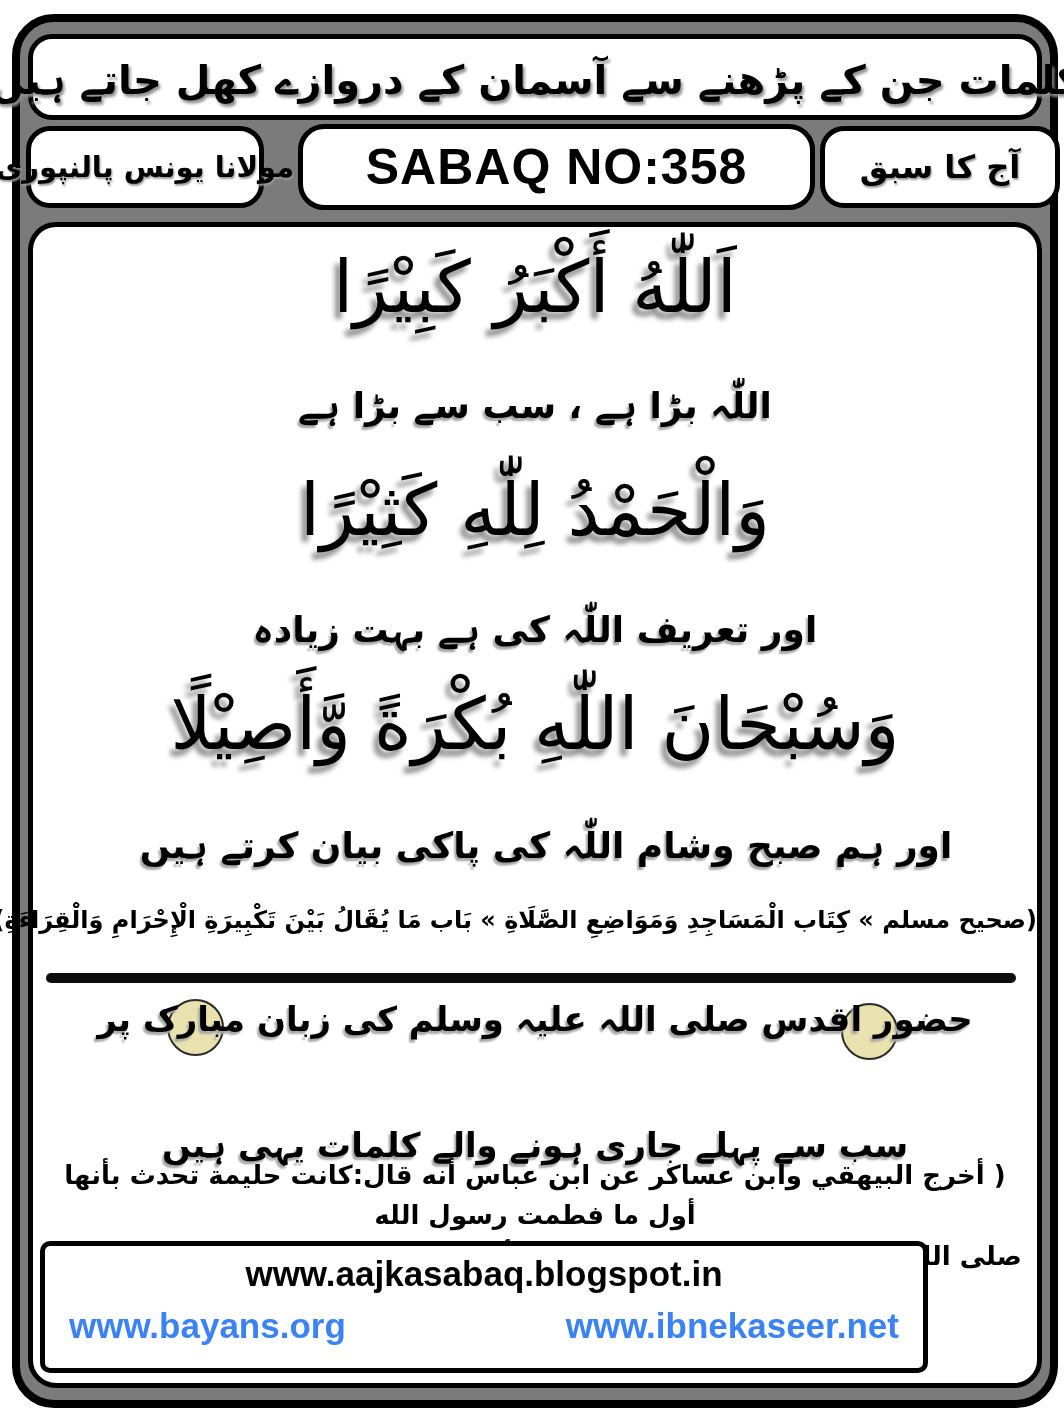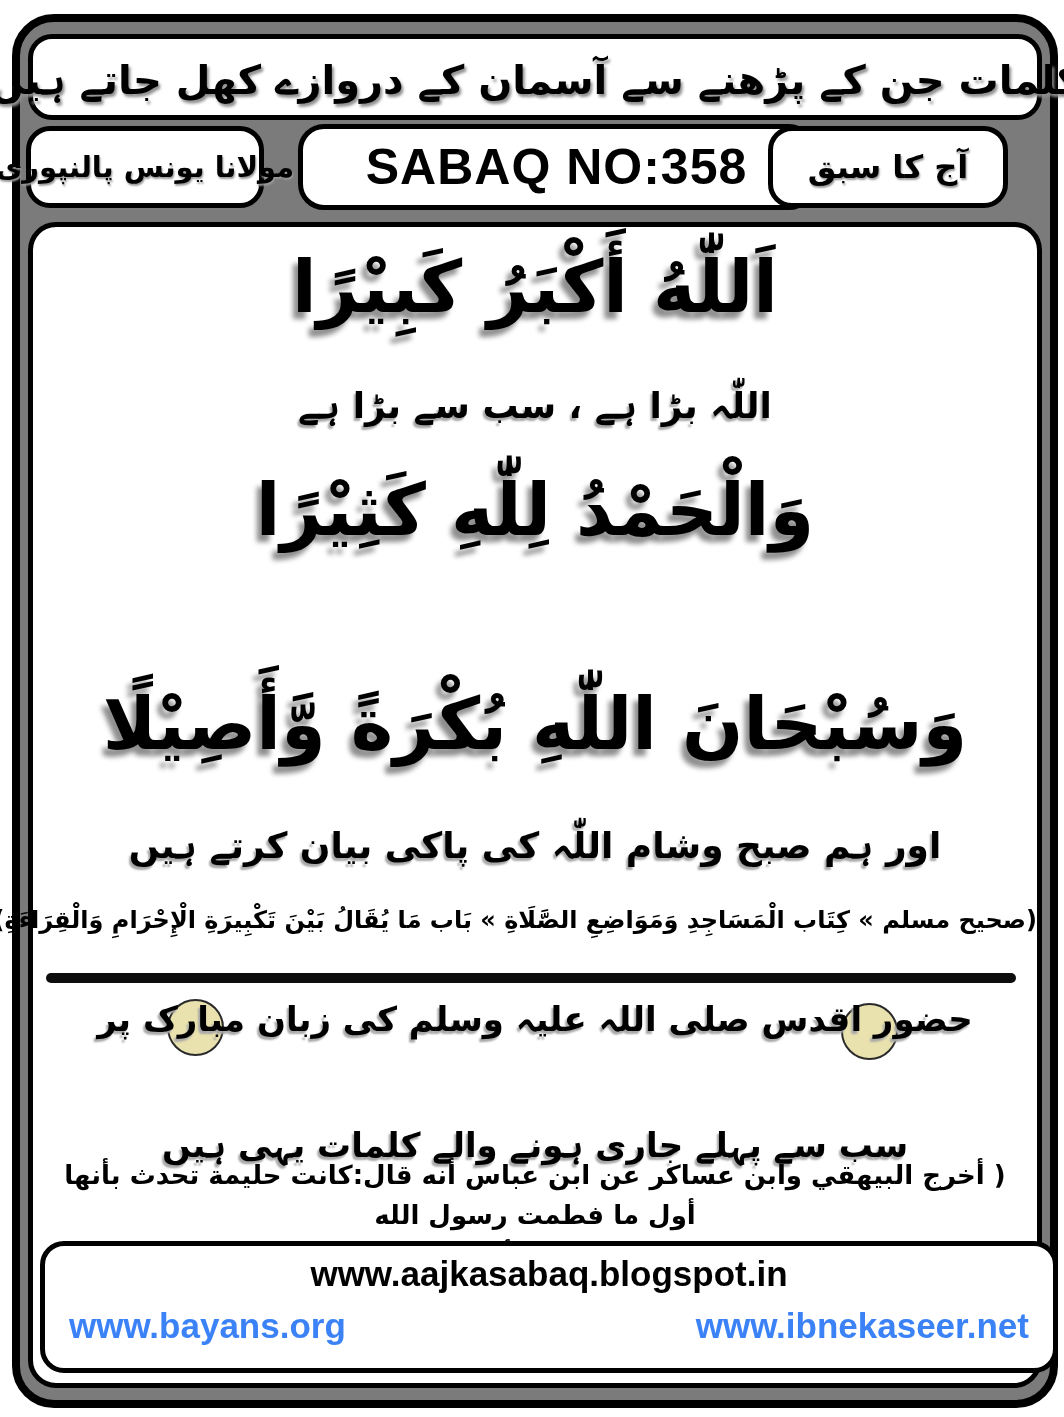--- a/index.html
+++ b/index.html
@@ -41,31 +41,31 @@
   .author-text {
     font-size: 29px; font-weight: bold; direction: rtl; white-space: nowrap;
     text-shadow: 1px 2px 2px #9a9a9a;
     text-align: center;
   }
   .sabaq-box { left: 278px; top: 124px; width: 517px; height: 86px; border-radius: 26px; margin-left: 20px; }
   .sabaq-text {
     font-family: "Liberation Sans", "DejaVu Sans", sans-serif;
     font-size: 50px; font-weight: bold; letter-spacing: 1px; color: #000;
   }
-  .label-box { left: 768px; top: 126px; width: 240px; height: 82px; }
+  .label-box { left: 820px; top: 126px; width: 240px; height: 82px; }
   .label-text {
     font-size: 32px; font-weight: bold; direction: rtl; white-space: nowrap;
     text-shadow: 1px 2px 2px #9a9a9a;
   }
 
   .main-box { left: 28px; top: 222px; width: 1014px; height: 1166px; border-radius: 28px; }
 
   .abs { position: absolute; left: 0; width: 100%; text-align: center; }
   .arabic-big {
-    font-size: 72px; font-weight: bold; color: #000;
+    font-size: 72px; font-weight: normal; color: #000;
     direction: rtl; white-space: nowrap; line-height: 1.25;
     text-shadow: -5px 7px 5px #8f8f8f;
   }
   .urdu-line {
     font-size: 36px; font-weight: bold; color: #000;
     direction: rtl; white-space: nowrap; line-height: 1.3;
     text-shadow: -2px 3px 2px #a8a8a8;
   }
   .ref-line {
     font-size: 24px; font-weight: bold; color: #000;
@@ -86,21 +86,21 @@
     width: 57px; height: 57px;
     border-radius: 50%;
     border: 2px solid #2a2a2a;
     box-sizing: border-box;
   }
   .hadith {
     font-size: 26px; font-weight: bold; color: #000;
     direction: rtl; line-height: 1.55; padding: 0 12px; box-sizing: border-box;
   }
   .url-box {
-    left: 7px; top: 1014px; width: 1018px; height: 132px; border-radius: 24px;
+    left: 7px; top: 1014px; width: 888px; height: 132px; border-radius: 10px;
     font-family: "Liberation Sans", "DejaVu Sans", sans-serif;
   }
   .url-main {
     margin-top: 8px; text-align: center;
     font-size: 35px; font-weight: bold; color: #000;
   }
   .url-row {
     display: flex; justify-content: space-between;
     padding: 0 24px; margin-top: 12px;
     font-size: 35px; font-weight: bold; color: #3b82f6;
@@ -126,23 +126,24 @@
   <div class="wbox label-box center-flex">
     <div class="label-text">آج کا سبق</div>
   </div>
 
   <div class="wbox main-box">
 
     <div class="abs arabic-big" style="top:15px;">اَللّٰهُ أَكْبَرُ كَبِيْرًا</div>
     <div class="abs urdu-line" style="top:156px;">اللّٰہ بڑا ہے ، سب سے بڑا ہے</div>
 
     <div class="abs arabic-big" style="top:238px;">وَالْحَمْدُ لِلّٰهِ كَثِيْرًا</div>
+    <div class="abs urdu-line" style="top:380px;">اور تعریف اللّٰہ کی ہے بہت زیادہ</div>
 
     <div class="abs arabic-big" style="top:452px;">وَسُبْحَانَ اللّٰهِ بُكْرَةً وَّأَصِيْلًا</div>
-    <div class="abs urdu-line" style="top:596px;">اور ہم صبح وشام اللّٰہ کی پاکی بیان کرتے ہیں</div>
+    <div class="abs urdu-line" style="top:596px;padding-left:11px;">اور ہم صبح وشام اللّٰہ کی پاکی بیان کرتے ہیں</div>
 
     <div class="abs ref-line" style="top:678px;">(صحيح مسلم » كِتَاب الْمَسَاجِدِ وَمَوَاضِعِ الصَّلَاةِ » بَاب مَا يُقَالُ بَيْنَ تَكْبِيرَةِ الْإِحْرَامِ وَالْقِرَاءَةِ)</div>
 
     <div class="divider"></div>
 
     <div class="circle" style="left:134px; top:772px; background:#e9e1ae;"></div>
     <div class="circle" style="left:808px; top:776px; background:#e9e1ae;"></div>
 
     <div class="abs note-line" style="top:770px;">حضور اقدس صلی اللہ علیہ وسلم کی زبان مبارک پر</div>
     <div class="abs note-line" style="top:896px;">سب سے پہلے جاری ہونے والے کلمات یہی ہیں</div>

